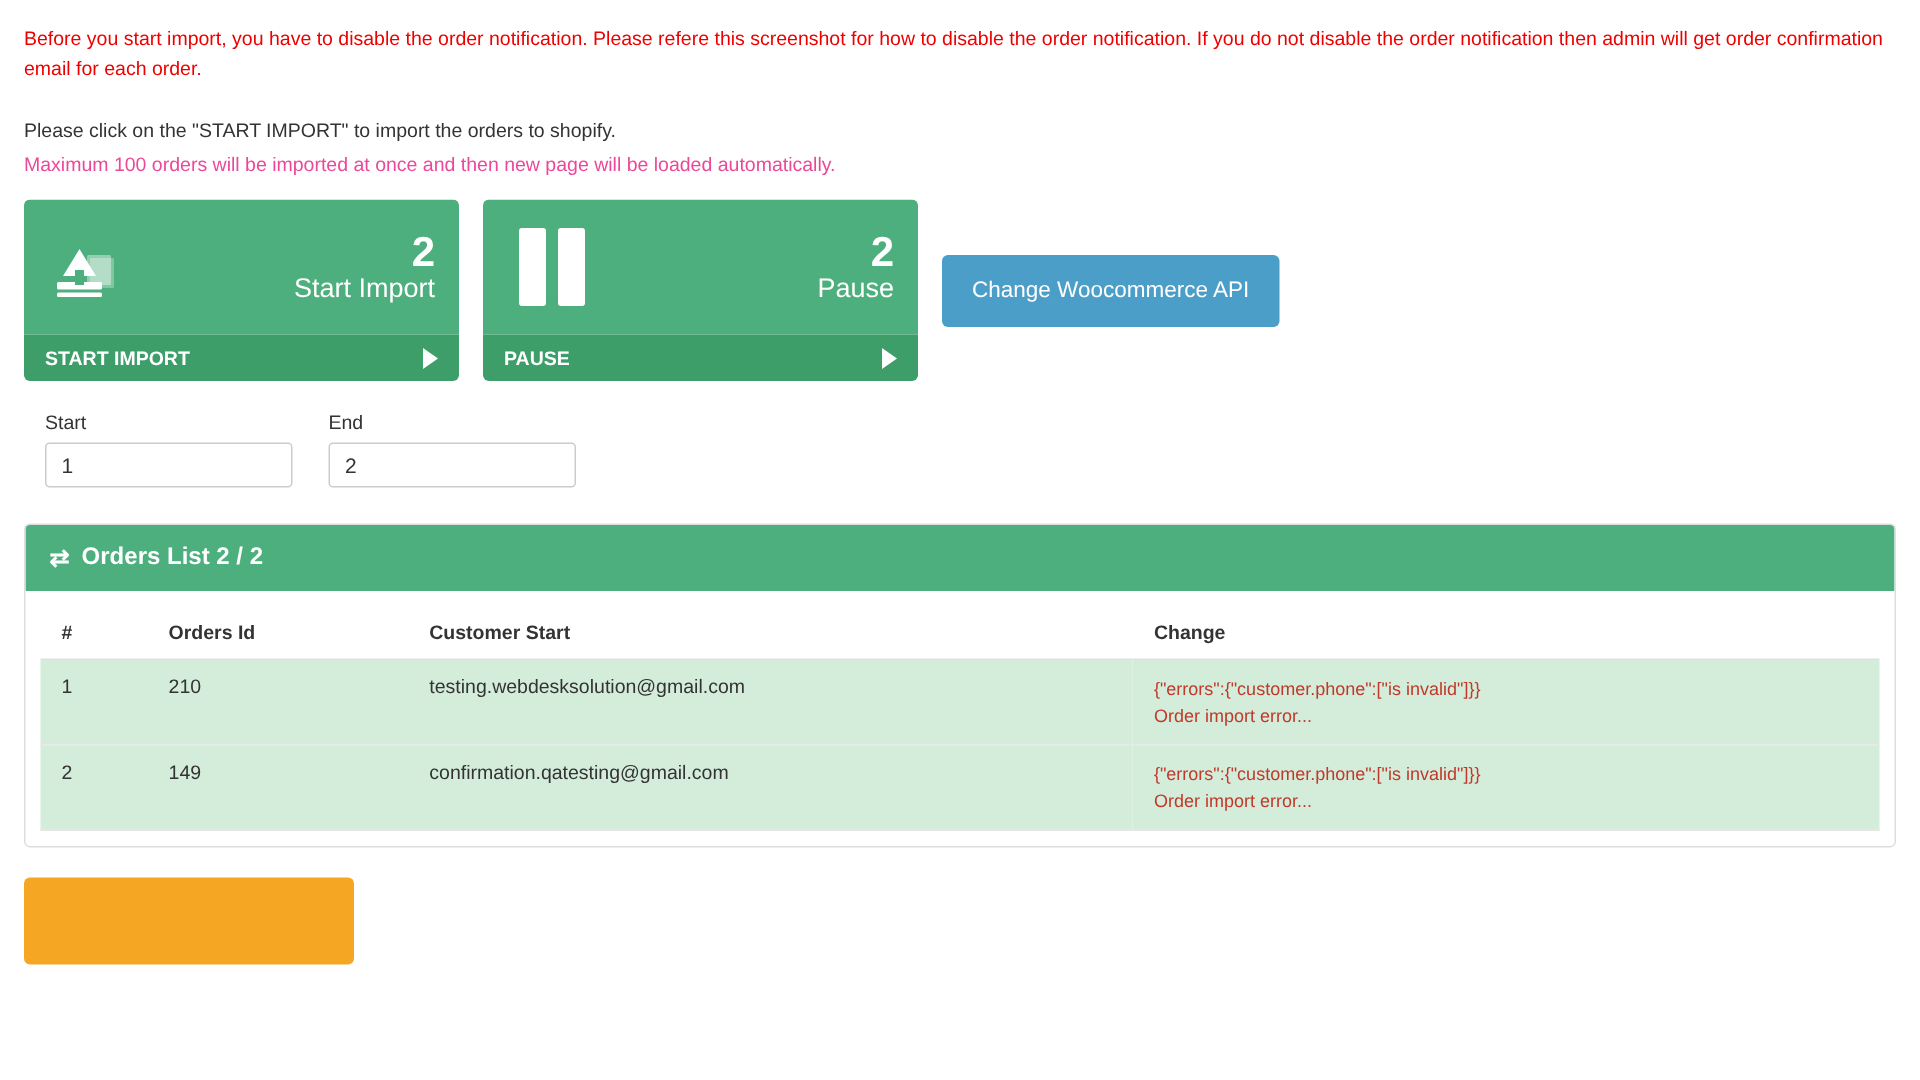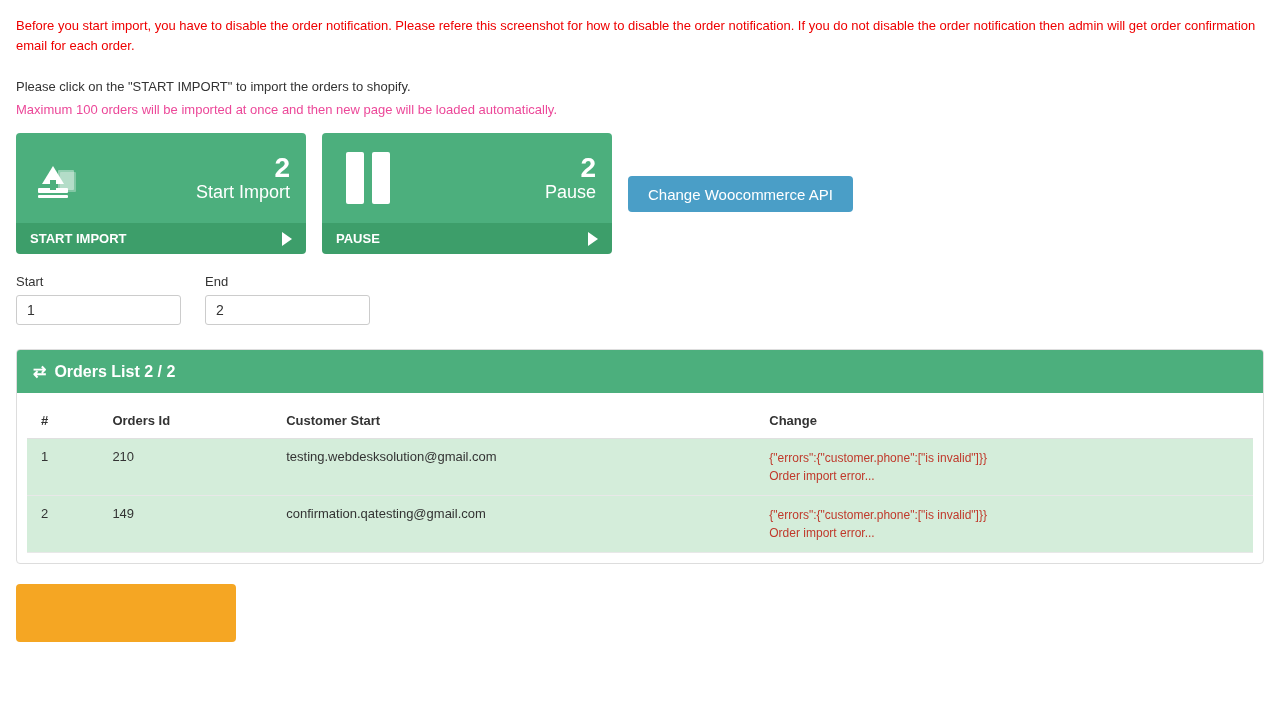--- a/index.html
+++ b/index.html
@@ -119,28 +119,29 @@
     }
 
     .change-api-btn {
       background-color: #4a9ec7;
       color: #fff;
       border: none;
       padding: 10px 20px;
       font-size: 15px;
       border-radius: 4px;
       cursor: pointer;
-      height: 36px;
+      height: 48px;
       align-self: center;
     }
 
     .range-section {
       display: flex;
       gap: 24px;
       margin-bottom: 24px;
+      margin-left: 14px;
     }
 
     .range-field {
       display: flex;
       flex-direction: column;
       gap: 6px;
     }
 
     .range-field label {
       font-size: 13px;

